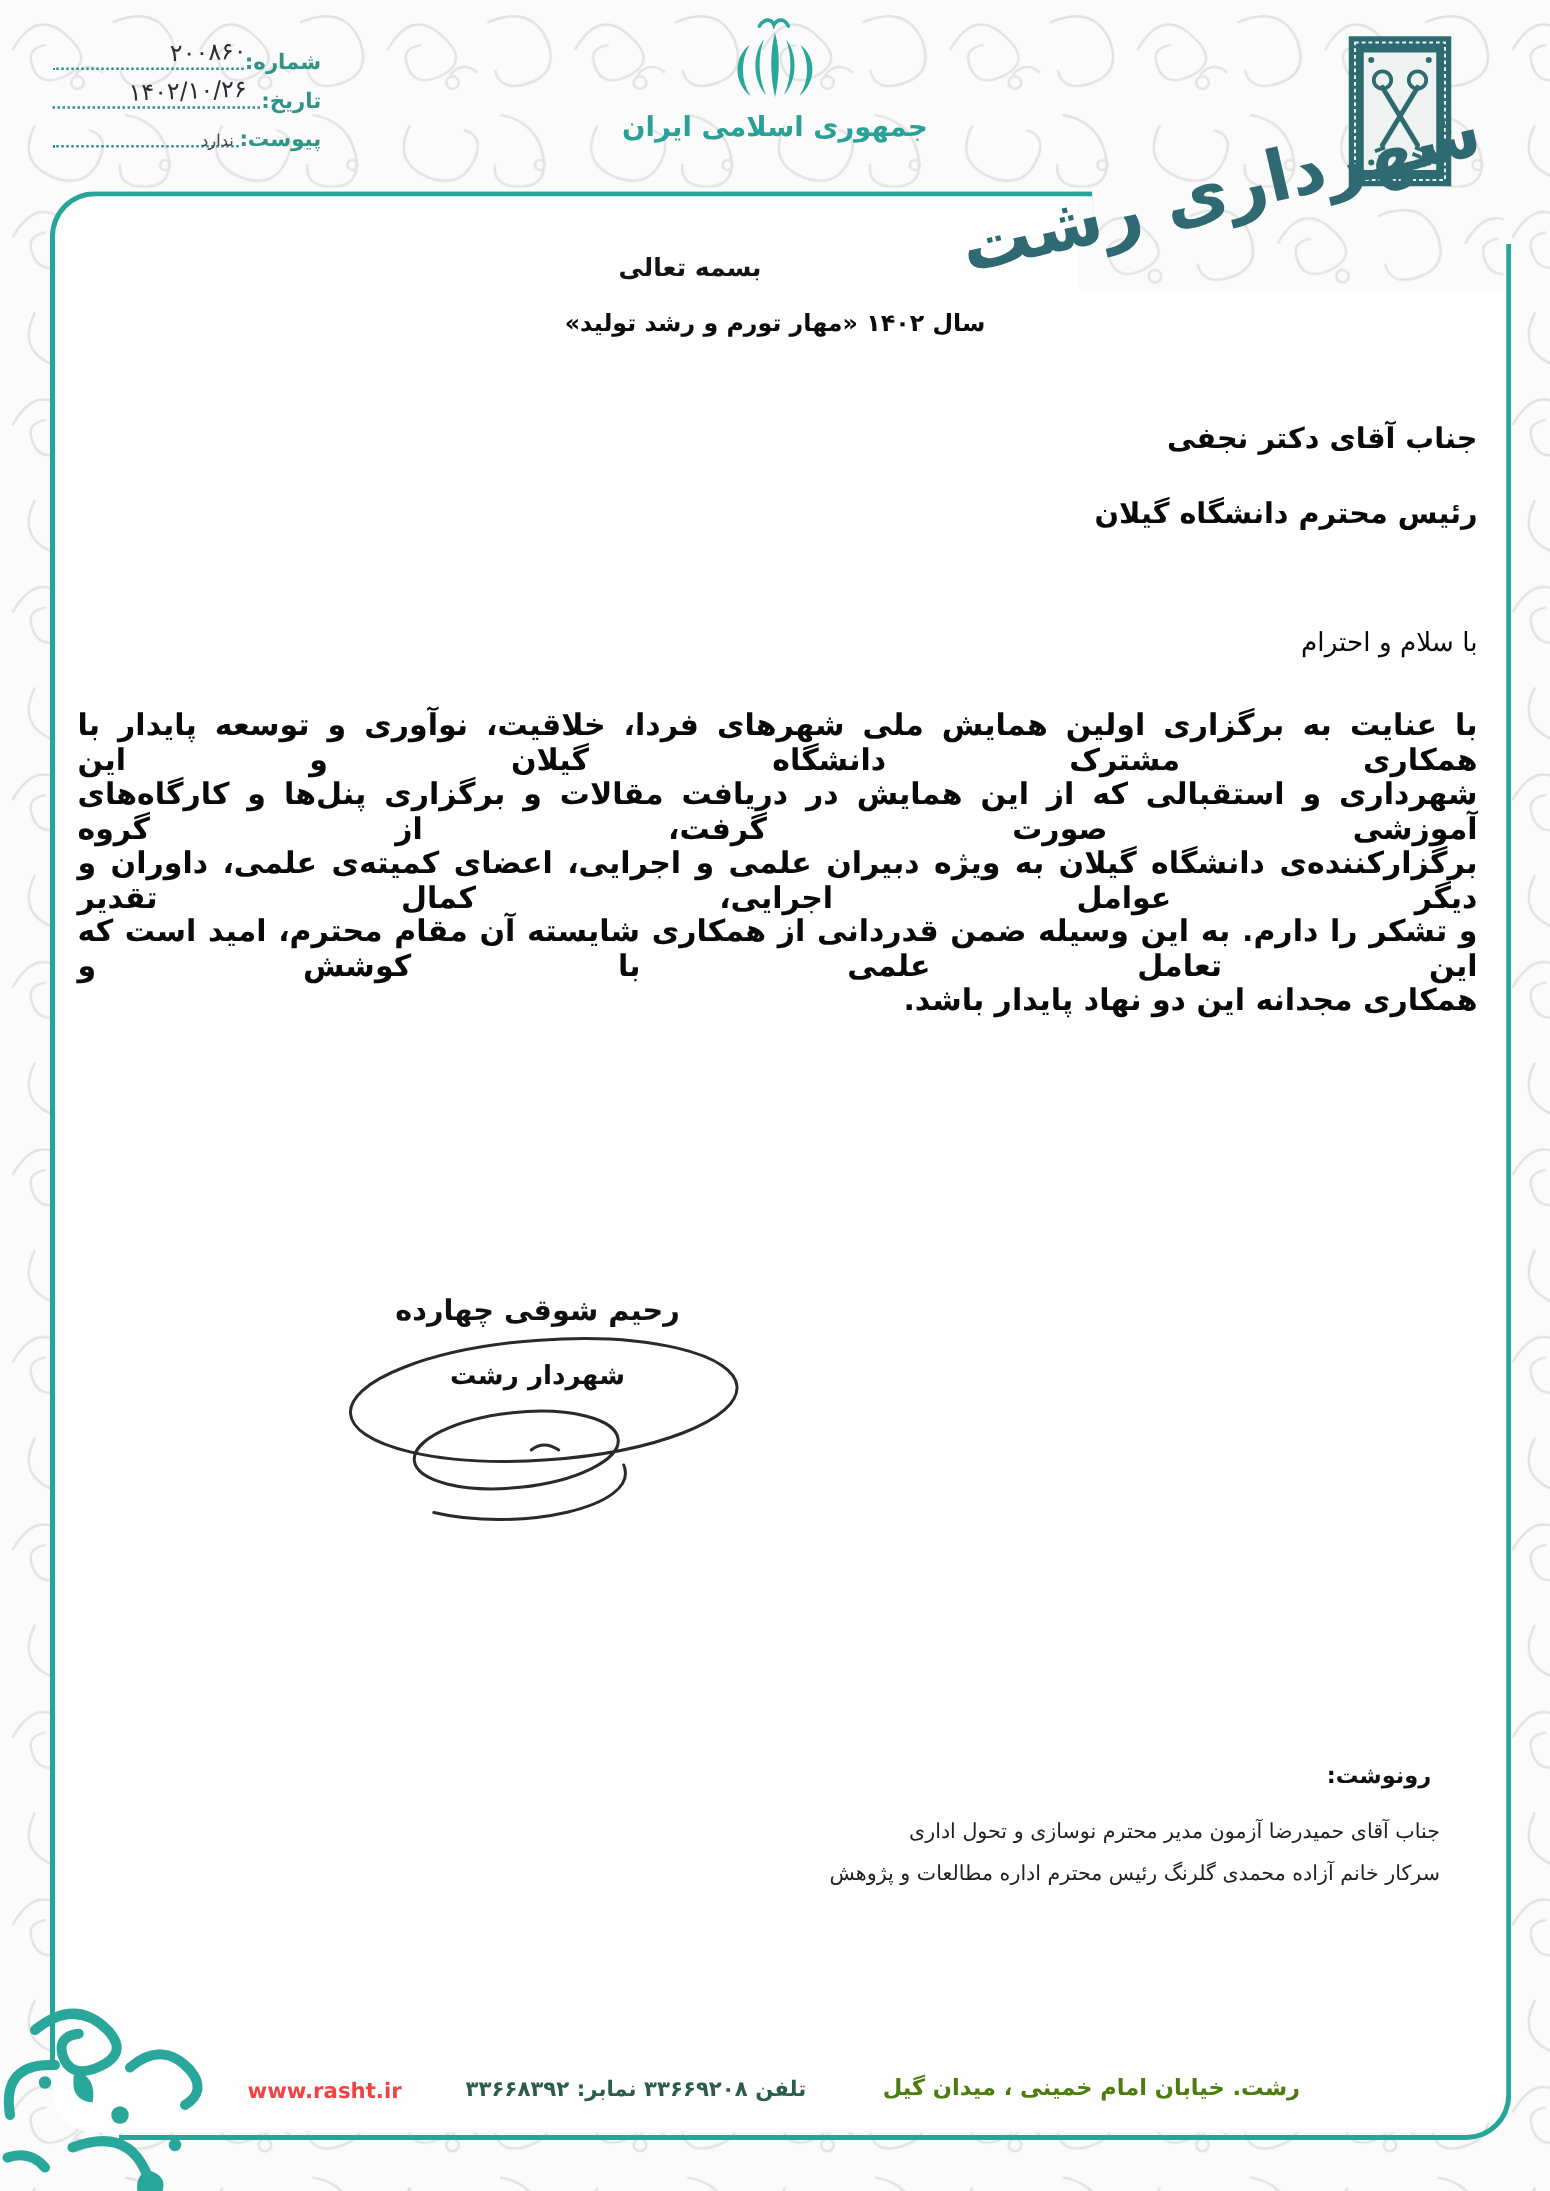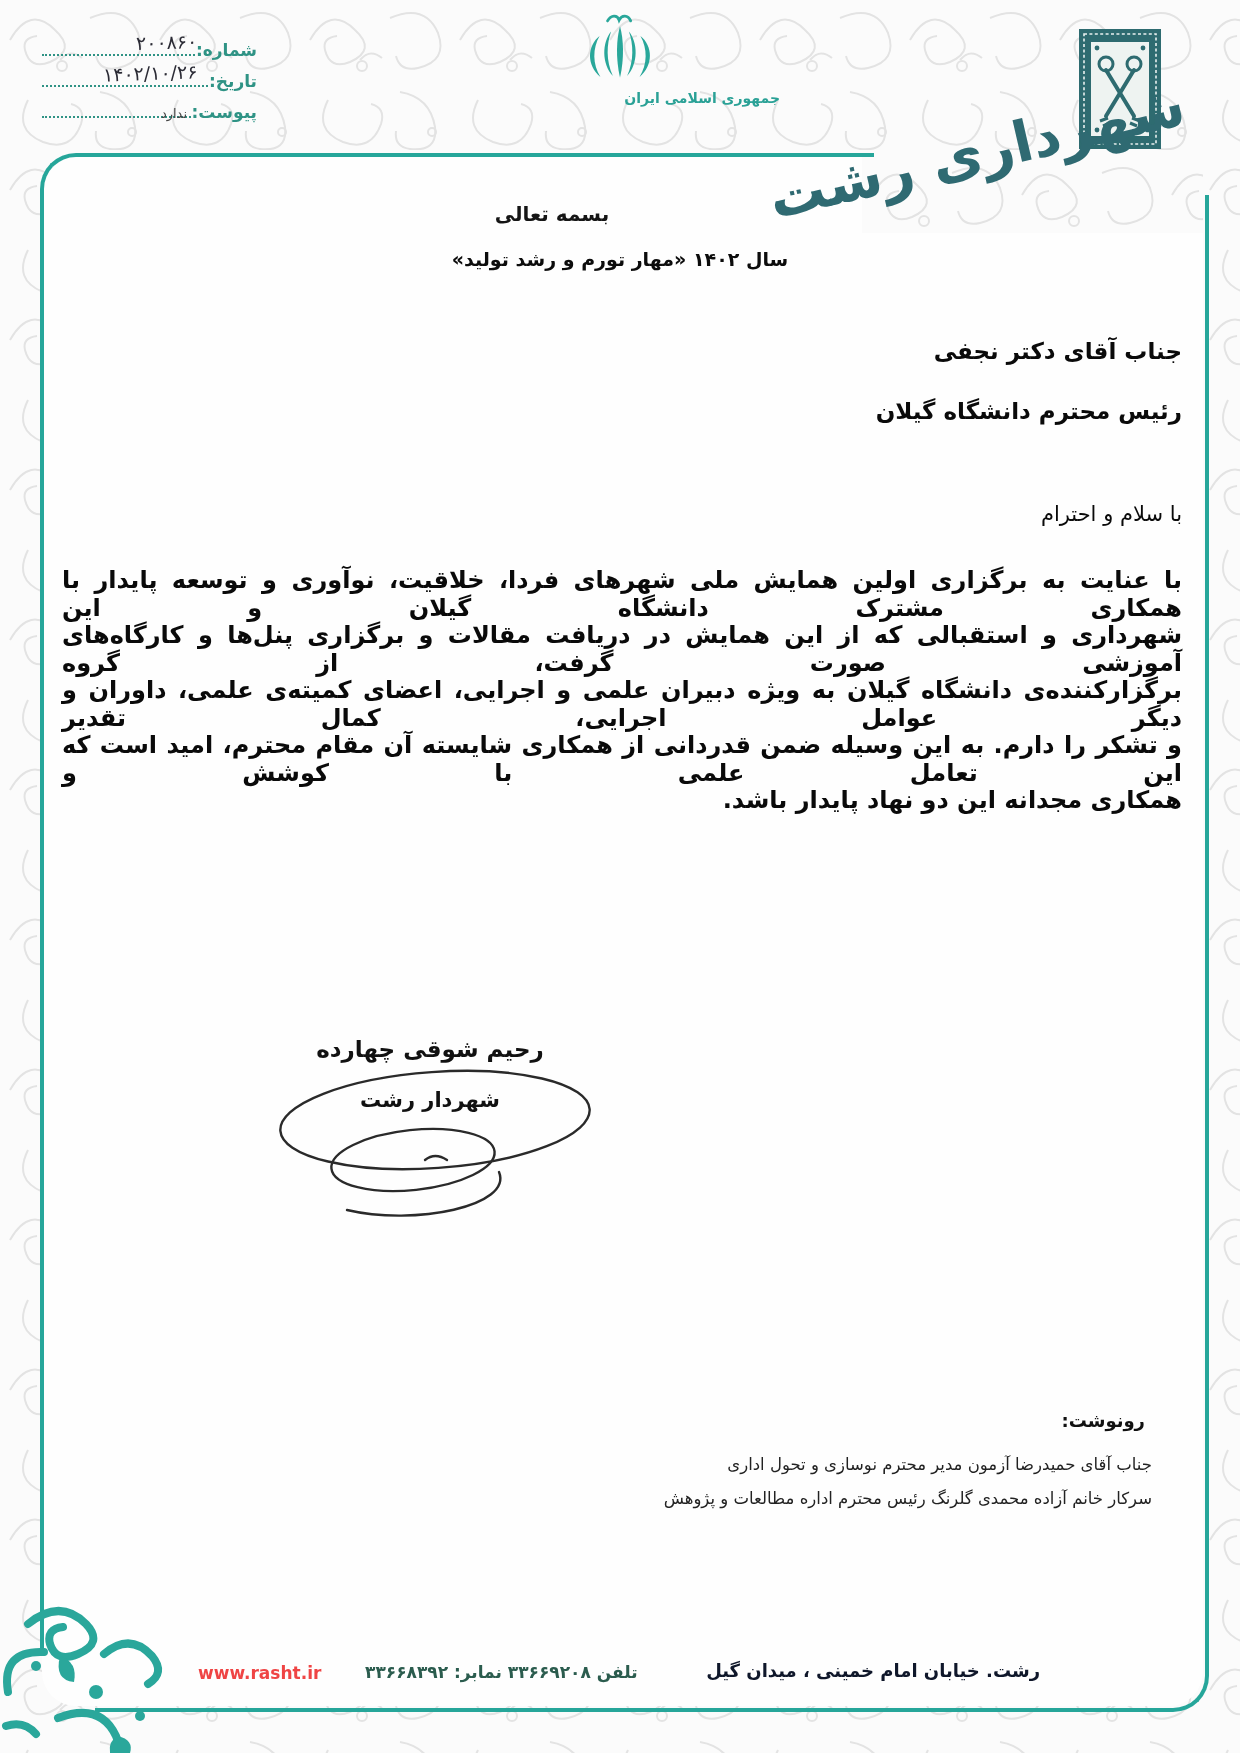--- a/index.html
+++ b/index.html
@@ -19,22 +19,22 @@
   
   .hblock{left:42px;top:30px;width:215px;z-index:4;}
   .hrow{position:relative;display:flex;direction:rtl;align-items:flex-end;height:31px;}
   .hlabel{color:#2f9385;font-weight:bold;font-size:17px;line-height:22px;white-space:nowrap;}
   .hdots{flex:1;border-bottom:2px dotted #2f9385;margin-bottom:5px;margin-right:1px;}
   .hval{position:absolute;bottom:8px;right:60px;font-size:19px;color:#2b2b35;
         transform:rotate(-2deg);white-space:nowrap;}
   .hval.small{font-size:13px;color:#444;bottom:2px;right:70px;transform:none;}
   
   .emblem-svg{left:548px;top:12px;z-index:4;}
-  .emblem-caption{left:460px;top:90px;width:320px;color:#2aa196;
-                  font-size:14px;font-weight:600;letter-spacing:1px;z-index:4;}
+  .emblem-caption{left:460px;top:90px;width:320px;text-align:center;color:#2aa196;
+                  font-size:22px;font-weight:600;letter-spacing:1px;z-index:4;}
   
   .seal-svg{left:1078px;top:28px;z-index:4;}
   .callig{left:832px;top:112px;width:356px;text-align:center;font-size:56px;font-weight:bold;
           color:#2f6a72;transform:rotate(-13deg);z-index:4;white-space:nowrap;}
   
   .bismillah{left:0;top:202px;width:1104px;text-align:center;font-size:20px;font-weight:600;color:#151515;z-index:4;}
   .slogan{left:0;top:248px;width:1240px;text-align:center;font-size:19px;font-weight:bold;color:#0c0c0c;z-index:4;}
   .recipient1{right:58px;top:338px;font-size:23px;font-weight:bold;color:#0a0a0a;z-index:4;}
   .recipient2{right:58px;top:398px;font-size:23px;font-weight:bold;color:#0a0a0a;z-index:4;}
   .salutation{right:58px;top:502px;font-size:21px;font-weight:normal;color:#0a0a0a;z-index:4;}
@@ -43,24 +43,24 @@
          text-align-last:justify;white-space:nowrap0;}
   .bline.last{text-align-last:right;}
   .sig-name{left:280px;top:1036px;width:300px;text-align:center;font-size:23px;font-weight:bold;color:#111;z-index:5;}
   .sig-title{left:280px;top:1088px;width:300px;text-align:center;font-size:21px;font-weight:bold;color:#111;z-index:5;}
   .sig-svg{left:275px;top:1068px;z-index:4;}
   
   .cc-title{right:95px;top:1410px;font-size:18px;font-weight:bold;color:#111;z-index:4;}
   .cc-items{right:88px;top:1448px;text-align:right;z-index:4;}
   .cc-item{font-size:16.5px;color:#222;line-height:34px;}
   
-  .f-address{left:730px;top:1660px;width:310px;font-size:18px;font-weight:bold;color:#0f172a;
+  .f-address{left:730px;top:1660px;width:310px;font-size:18px;font-weight:bold;color:#4d7c0f;
              text-align:right;z-index:4;white-space:nowrap;}
   .f-phone{left:365px;top:1662px;width:280px;font-size:17px;font-weight:bold;color:#2b5c4e;
-           text-align:left;z-index:4;white-space:nowrap;}
+           text-align:right;z-index:4;white-space:nowrap;}
   .f-web{left:198px;top:1663px;width:120px;font-size:17px;font-weight:bold;color:#ef4444;
          direction:ltr;text-align:center;z-index:4;}
   .ornament-svg{left:0;top:1596px;z-index:6;}
 </style>
 </head>
 <body>
 
 <div class="page">
 
   <svg class="abs bg-svg" width="1240" height="1753">

